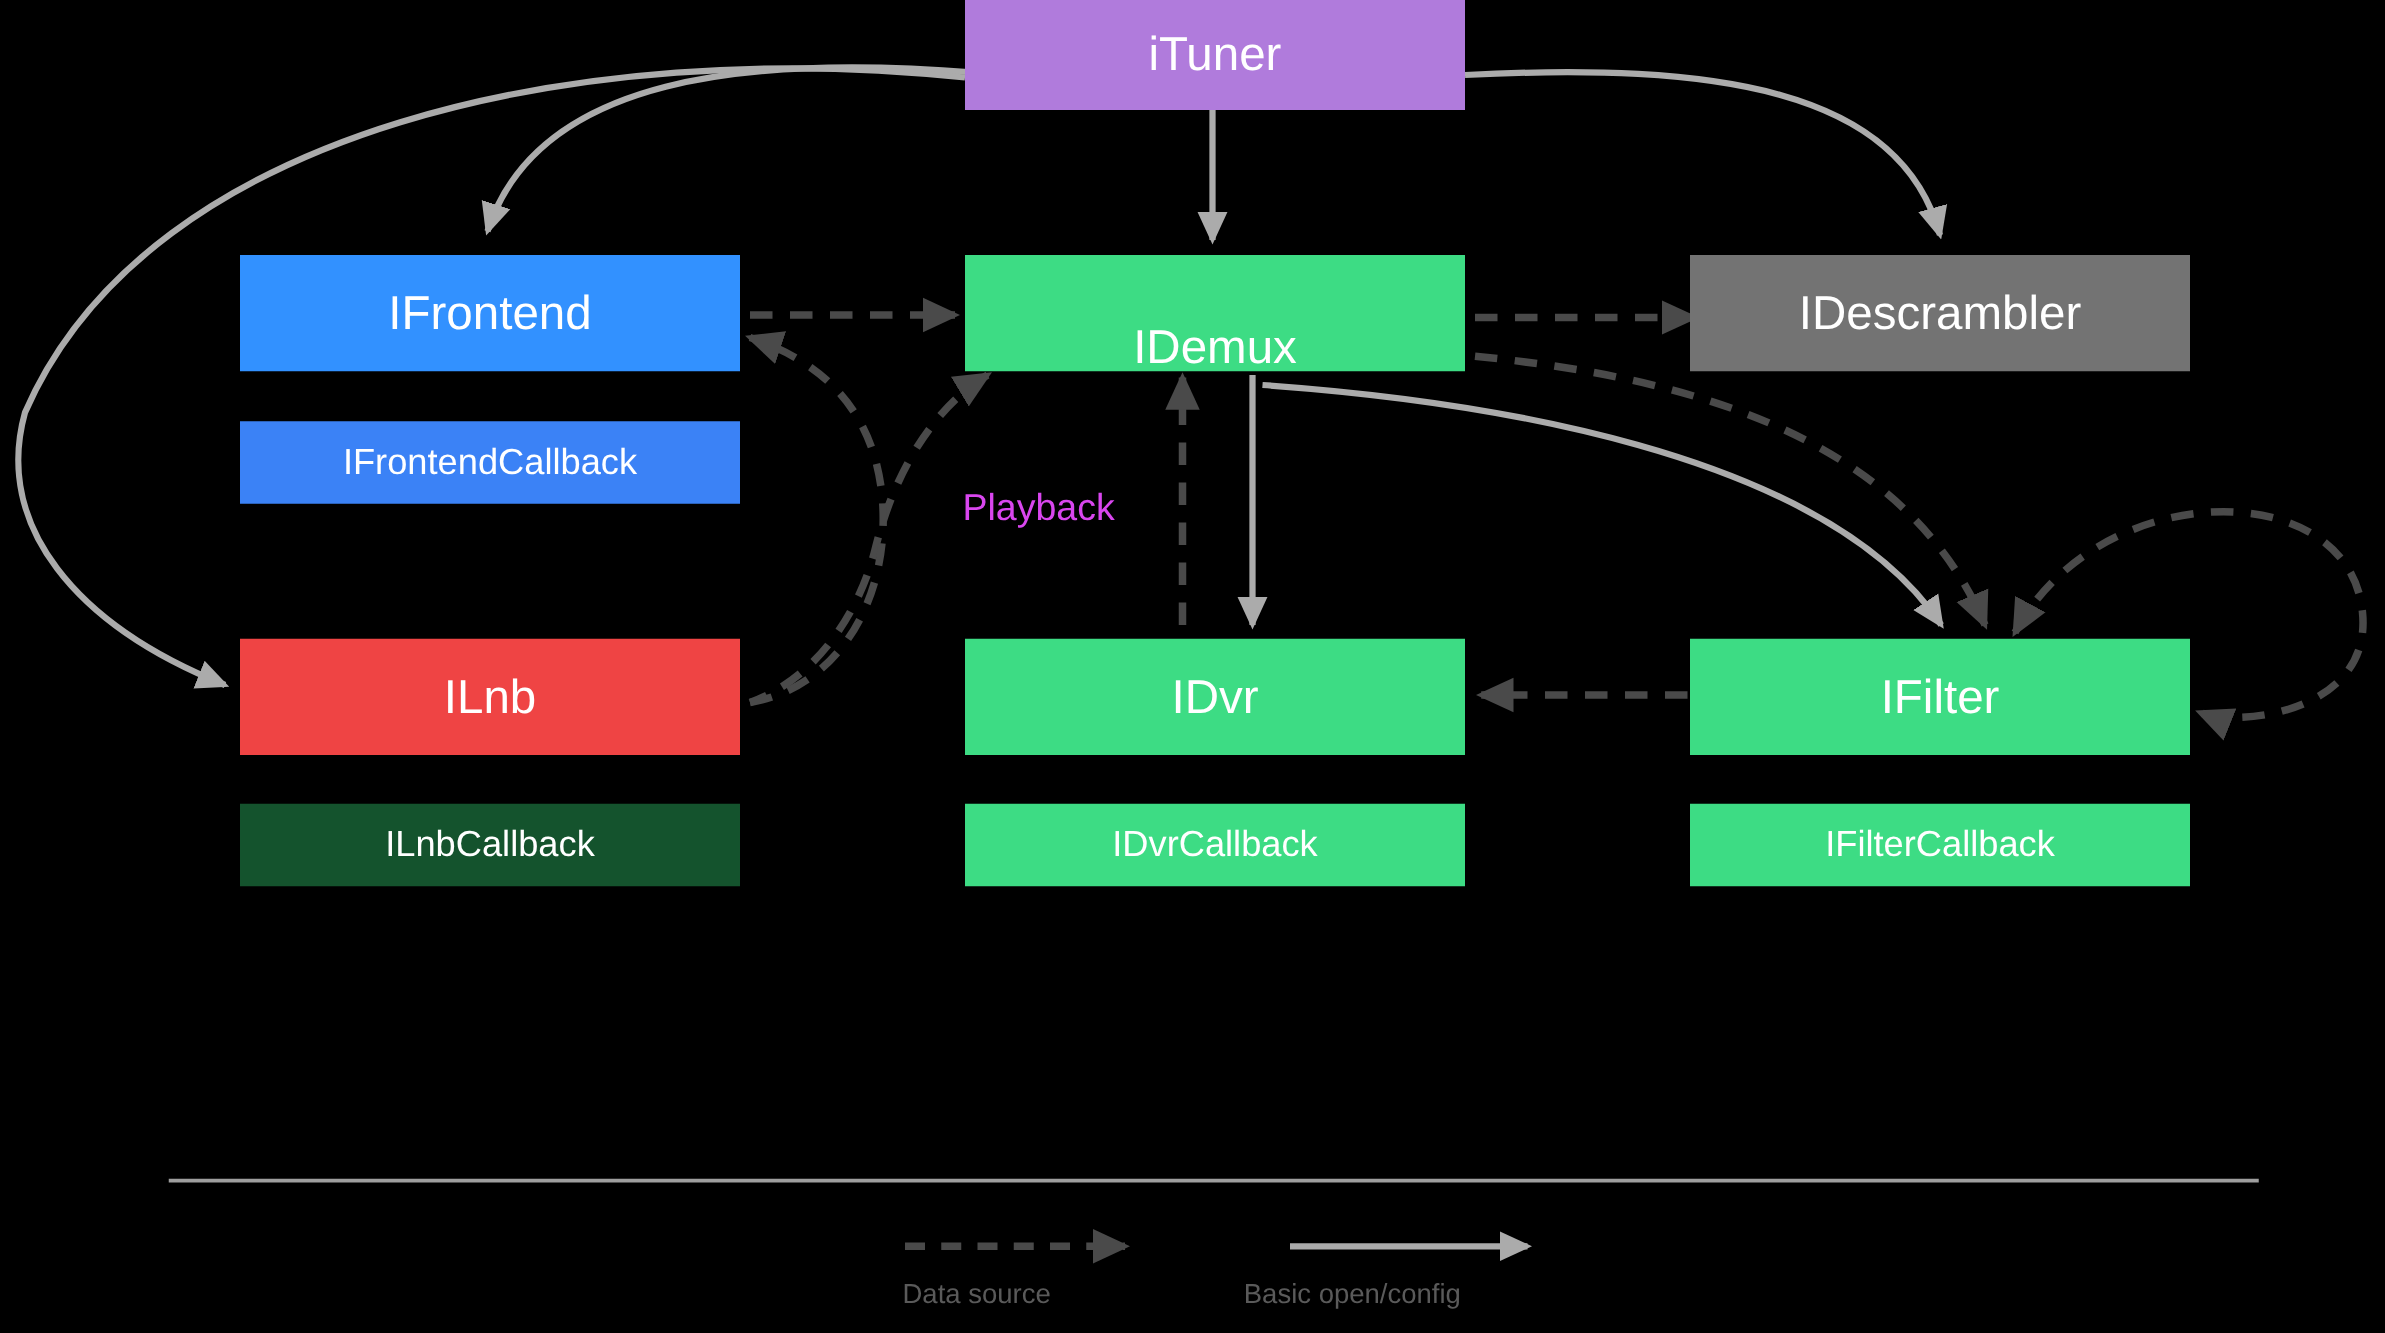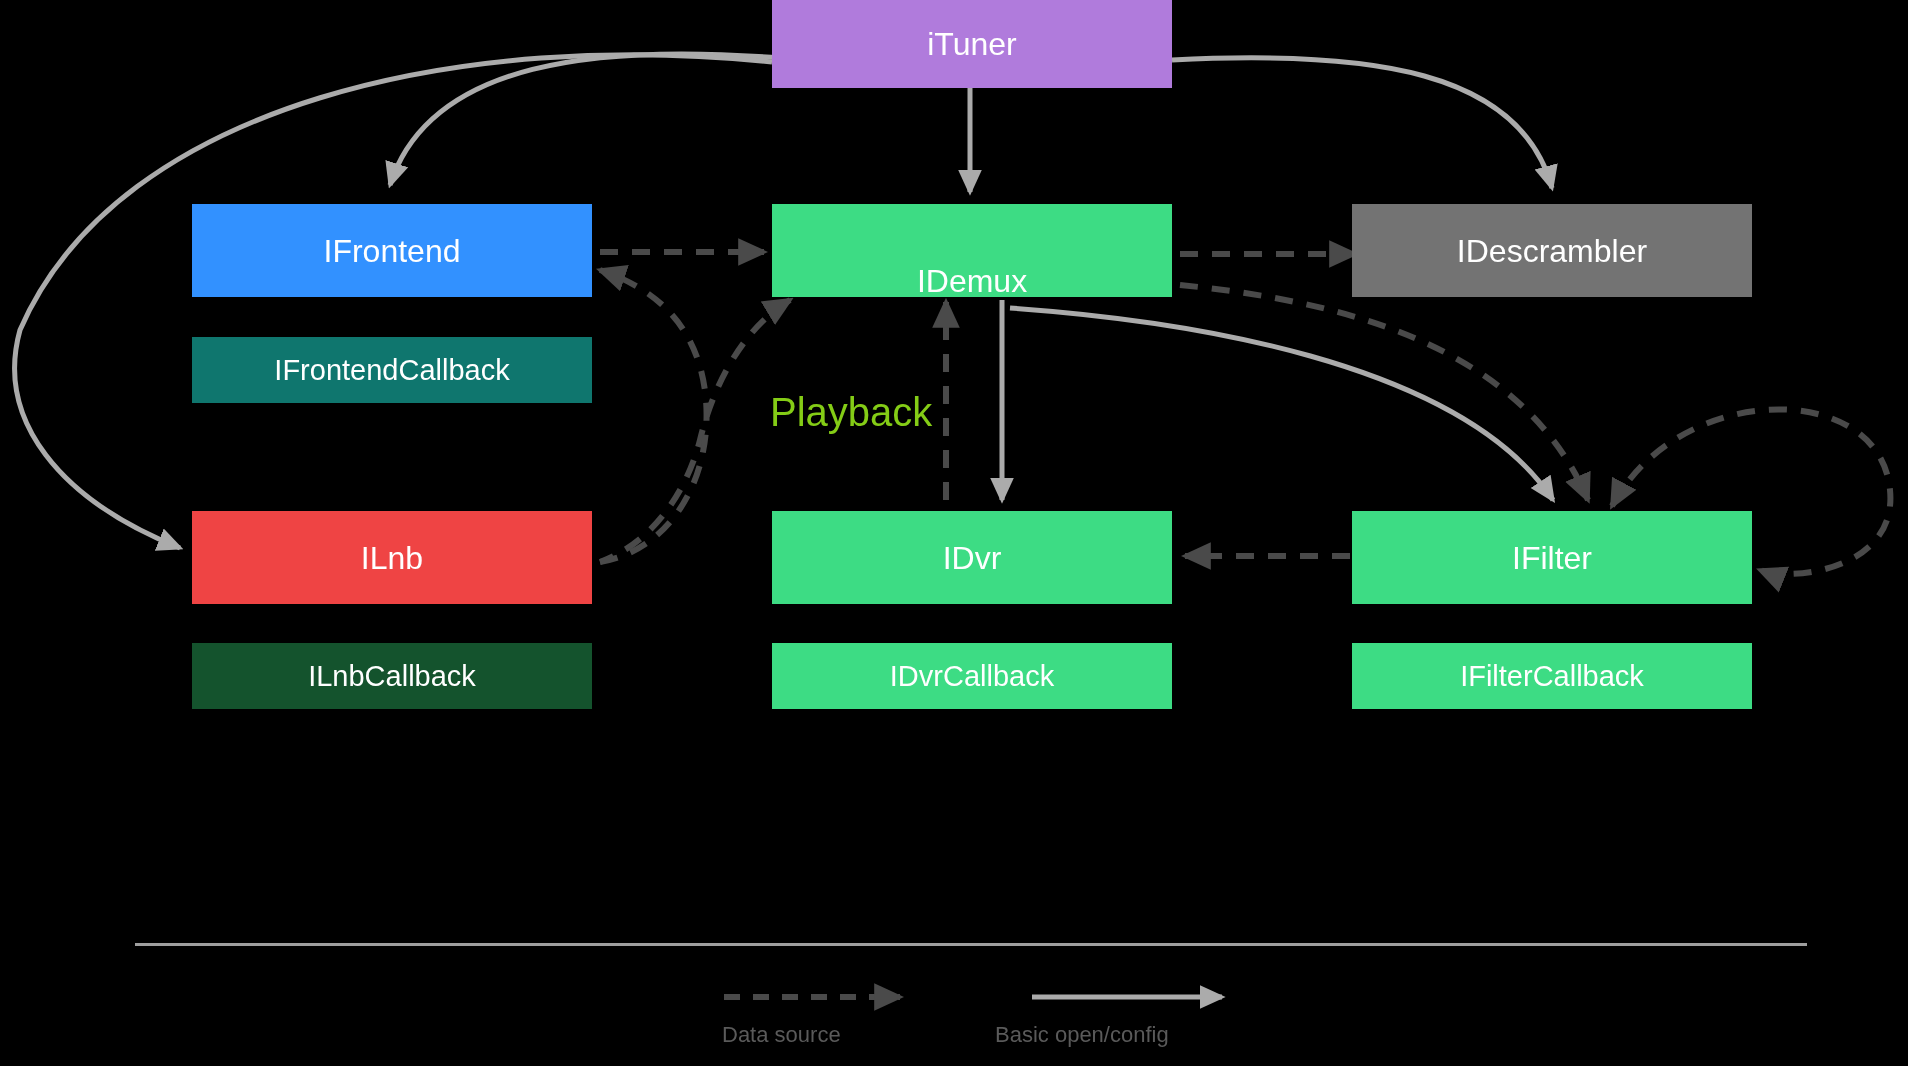--- a/index.html
+++ b/index.html
@@ -31,26 +31,26 @@
     position: absolute;
     display: flex;
     align-items: center;
     justify-content: center;
     color: #ffffff;
     text-align: center;
     box-sizing: border-box;
     line-height: 1;
     white-space: nowrap;
   }
-  .node.primary { font-size: 32px; }
+  .node.primary { font-size: 38px; }
   .node.sub     { font-size: 29px; }
   .edge-label {
     position: absolute;
-    color: #84cc16;
-    font-size: 40px;
+    color: #d946ef;
+    font-size: 30px;
     white-space: nowrap;
   }
   .legend-label {
     position: absolute;
     color: #5a5a5a;
     font-size: 22px;
     white-space: nowrap;
   }
   .divider {
     position: absolute;
@@ -107,21 +107,21 @@
   </svg>
 
   <div class="node primary" style="left:772px; top:0px; width:400px; height:88px; background:#B07BDC;">
     <span>iTuner</span>
   </div>
 
   <div class="node primary" style="left:192px; top:204px; width:400px; height:93px; background:#3291FF;">
     <span>IFrontend</span>
   </div>
 
-  <div class="node sub" style="left:192px; top:337px; width:400px; height:66px; background:#0f766e;">
+  <div class="node sub" style="left:192px; top:337px; width:400px; height:66px; background:#3b82f6;">
     <span>IFrontendCallback</span>
   </div>
 
   <div class="node primary" style="left:192px; top:511px; width:400px; height:93px; background:#ef4444;">
     <span>ILnb</span>
   </div>
 
   <div class="node sub" style="left:192px; top:643px; width:400px; height:66px; background:#14532d;">
     <span>ILnbCallback</span>
   </div>

